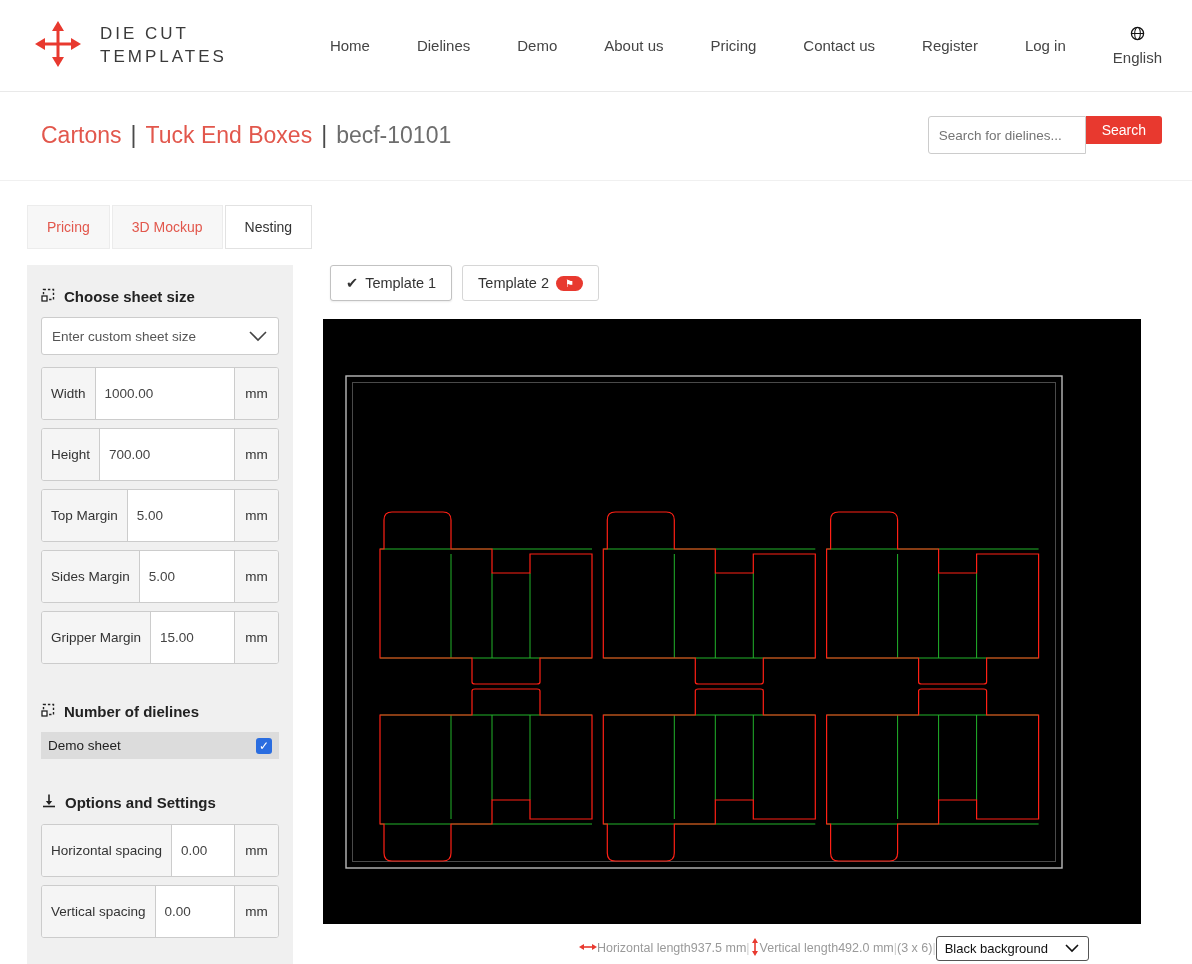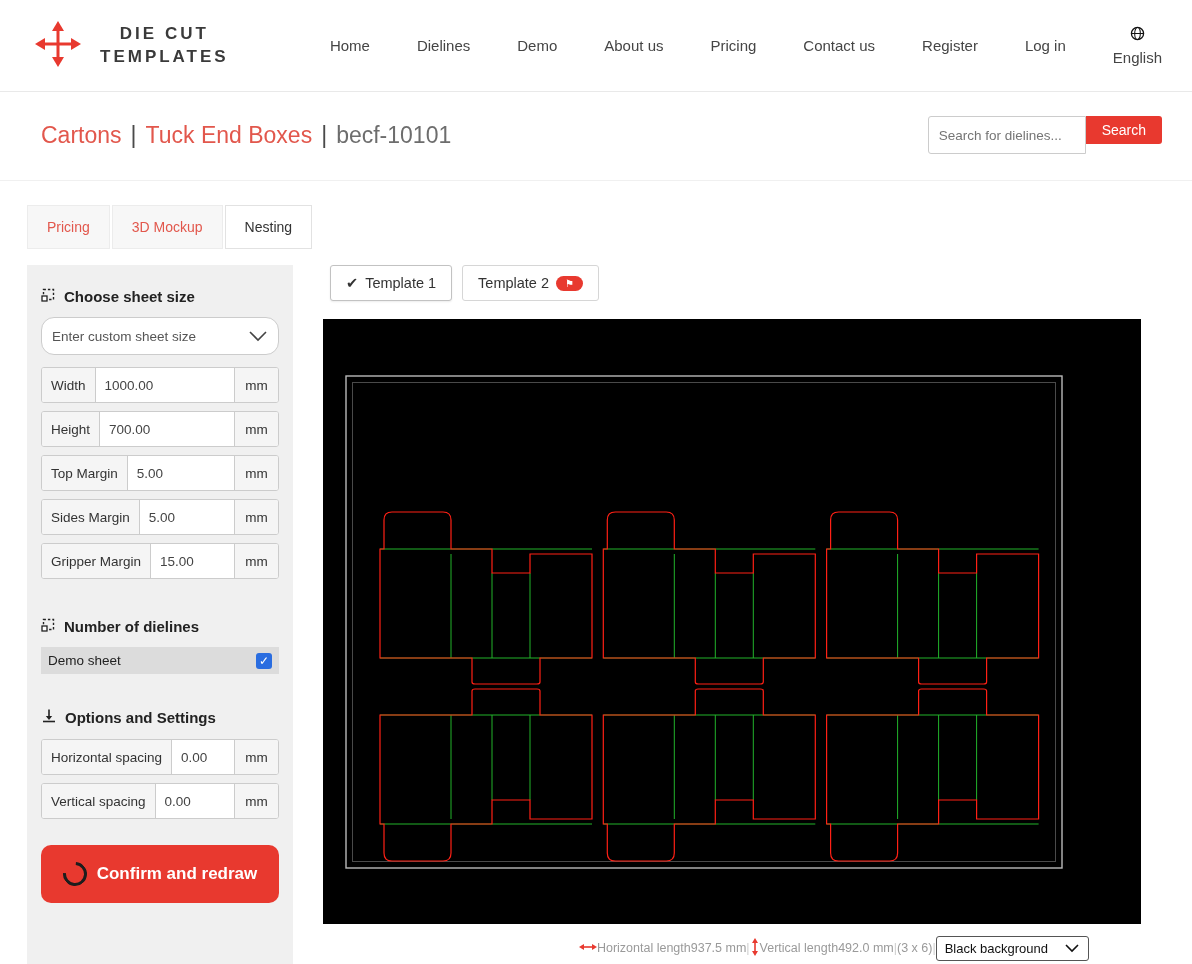--- a/index.html
+++ b/index.html
@@ -8,21 +8,21 @@
     width: 1192px; height: 964px;
     font-family: "Liberation Sans", sans-serif;
     color: #333; overflow: hidden; position: relative;
   }
   
   .header {
     height: 92px; display: flex; align-items: center;
     padding: 0 30px; border-bottom: 1px solid #e9e9e9; background: #fff;
   }
   .logo { display: flex; align-items: center; gap: 14px; }
-  .logo-text { font-weight: bold; font-size: 17px; letter-spacing: 3px; color: #3a3a3a; line-height: 1.35; text-align: center; }
+  .logo-text { font-weight: normal; font-size: 17px; letter-spacing: 3px; color: #3a3a3a; line-height: 1.35; }
   .nav { display: flex; align-items: center; gap: 47px; margin-left: auto; font-size: 15px; color: #454545; }
   .nav-item { cursor: pointer; white-space: nowrap; }
   .lang { display: flex; align-items: center; gap: 5px; flex-direction: column; }
   
   .crumb-row { display: flex; align-items: center; padding: 24px 30px 26px 41px; border-bottom: 1px solid #f0f0f0; }
   .crumbs { font-size: 23px; color: #6d6d6d; display: flex; gap: 9px; align-items: baseline; }
   .crumb-red { color: #e2574c; }
   .crumb-sep { color: #4a4a4a; }
   .crumb-code { color: #6d6d6d; }
   .search-wrap { margin-left: auto; display: flex; align-items: stretch; }
@@ -40,27 +40,27 @@
     padding: 13px 19px; font-size: 14px; border: 1px solid #ececec; background: #f7f7f7;
     color: #e2574c; cursor: pointer; margin-right: 2px;
   }
   .view-tab.active { background: #fff; color: #333; border-color: #e2e2e2; }
   
   .layout { display: flex; margin-top: 16px; padding-left: 27px; gap: 30px; }
   
   .sidebar { width: 266px; background: #f0f0f0; padding: 14px 14px 30px 14px; }
   .sec-title { display: flex; align-items: center; gap: 8px; font-weight: bold; font-size: 15px; color: #222; margin: 8px 0 12px 0; }
   .selectbox {
-    height: 38px; background: #fff; border: 1px solid #ccc; border-radius: 13px;
+    height: 38px; background: #fff; border: 1px solid #ccc; border-radius: 3px;
     display: flex; align-items: center; padding: 0 10px; font-size: 13.5px; color: #555;
     margin-bottom: 12px; cursor: pointer;
   }
   .selectbox svg { margin-left: auto; }
   .igroup {
-    display: flex; align-items: stretch; height: 36px; border: 1px solid #ccc; border-radius: 3px;
+    display: flex; align-items: stretch; height: 53px; border: 1px solid #ccc; border-radius: 3px;
     background: #fff; margin-bottom: 8px; overflow: hidden; font-size: 13.5px;
   }
   .igroup .addon {
     background: #f5f5f5; border-right: 1px solid #ccc; display: flex; align-items: center;
     padding: 0 9px; color: #333; white-space: nowrap;
   }
   .igroup input { border: none; outline: none; min-width: 0; flex: 1; padding: 0 9px; font-size: 13.5px; color: #444; font-family: "Liberation Sans", sans-serif; }
   .igroup .suffix {
     background: #f5f5f5; border-left: 1px solid #ccc; width: 44px; display: flex;
     align-items: center; justify-content: center; color: #333;

